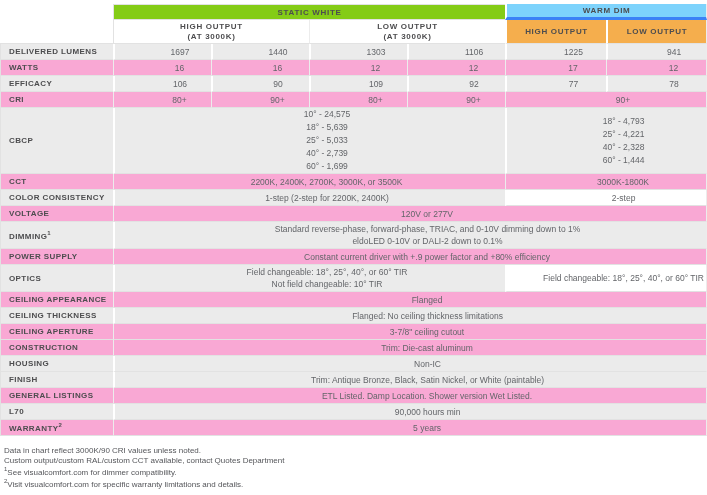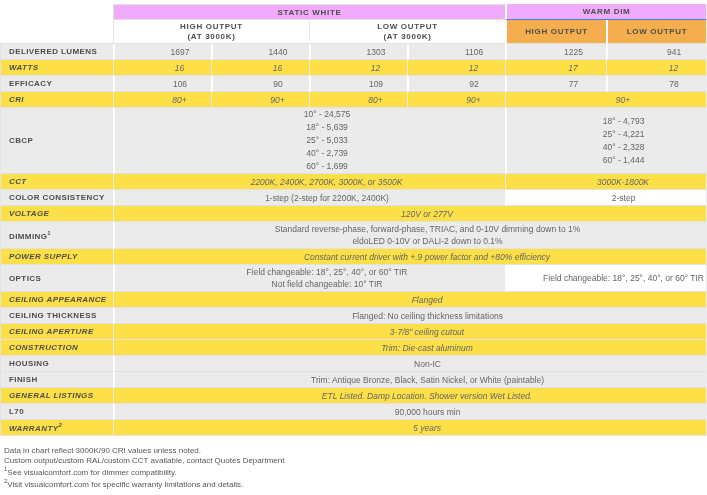--- a/index.html
+++ b/index.html
@@ -11,41 +11,41 @@
   .sheet { padding-top:4px; }
   table.spec { width:707px; border-collapse:separate; border-spacing:0; table-layout:fixed; }
   td { padding:0; vertical-align:middle; }
 
   
   .hdr { font-size:8px; font-weight:bold; letter-spacing:.7px; color:#4d4d4f; text-align:center; }
   tr.h1 { height:16px; }
   tr.h2 { height:24px; }
   .corner { background:#fff; }
   .corner2 { background:#fff; border-bottom:1px solid #e2e2e2; }
-  .hdr-sw1 { background:#f0abfc; border-top:1px solid #e2e2e2; border-left:1px solid #e2e2e2; border-bottom:1px solid #e2e2e2; }
-  .hdr-wd1 { background:#f0abfc; border-left:2px solid #fff; border-bottom:1px solid #3b82f6; }
+  .hdr-sw1 { background:#84cc16; border-top:1px solid #e2e2e2; border-left:1px solid #e2e2e2; border-bottom:1px solid #e2e2e2; }
+  .hdr-wd1 { background:#7dd3fc; border-left:2px solid #fff; border-bottom:3px solid #3b82f6; }
   .sub { background:#fff; border-bottom:1px solid #e2e2e2; }
   .sub-high { border-left:1px solid #e2e2e2; }
   .sub-low  { border-left:1px solid #ececec; }
   .wd-sub { background:#f5ae4d; border-bottom:1px solid #e2e2e2; border-left:2px solid #fff; }
   .hline { display:block; line-height:10px; }
 
   
   tr.dr { height:16px; }
   tr.tall2 { height:27px; }
   tr.cbcp-r { height:66px; }
   .lbl {
     font-size:8px; font-weight:bold; letter-spacing:.4px; color:#4d4d4f;
     text-align:left; padding-left:8px; border-left:1px solid #e2e2e2;
     border-bottom:1px solid #e2e2e2;
   }
   .v { font-size:8.5px; color:#636569; text-align:center; border-bottom:1px solid #e2e2e2;padding-left:34px; }
   td:last-child { border-right:1px solid #ececec; }
   tr.g td { background:#ebebeb; }
-  tr.w td { background:#fde047;font-style:italic; }
+  tr.w td { background:#f9a8d4; }
   tr.g td.v { border-left:2px solid #fff; }
   tr.w td.v { border-left:1px solid #ececec; }
   td.wd-white { background:#ffffff !important; }
   .ln { display:block; line-height:12.5px; }
   .cbline { display:block; line-height:13px; }
   sup { font-size:6px; }
 
   
   .notes { padding:10px 0 0 4px; font-size:8px; color:#55565a; }
   .fnote { line-height:9.6px; }

